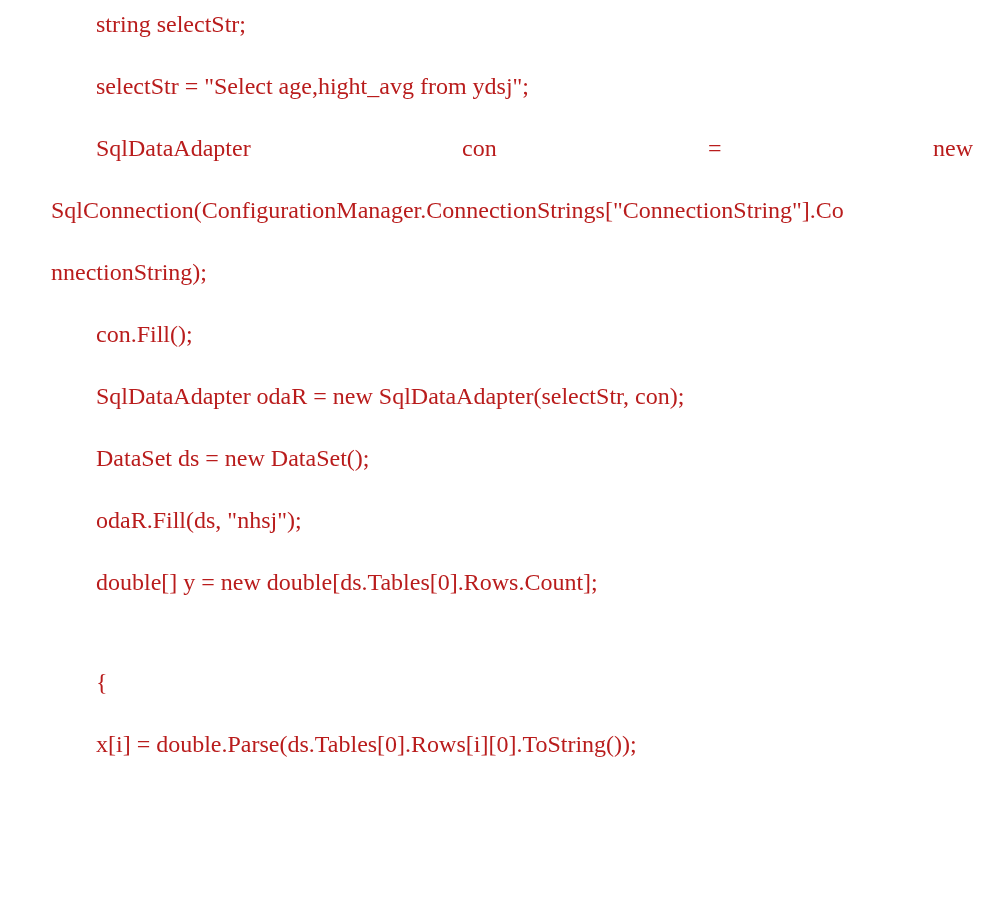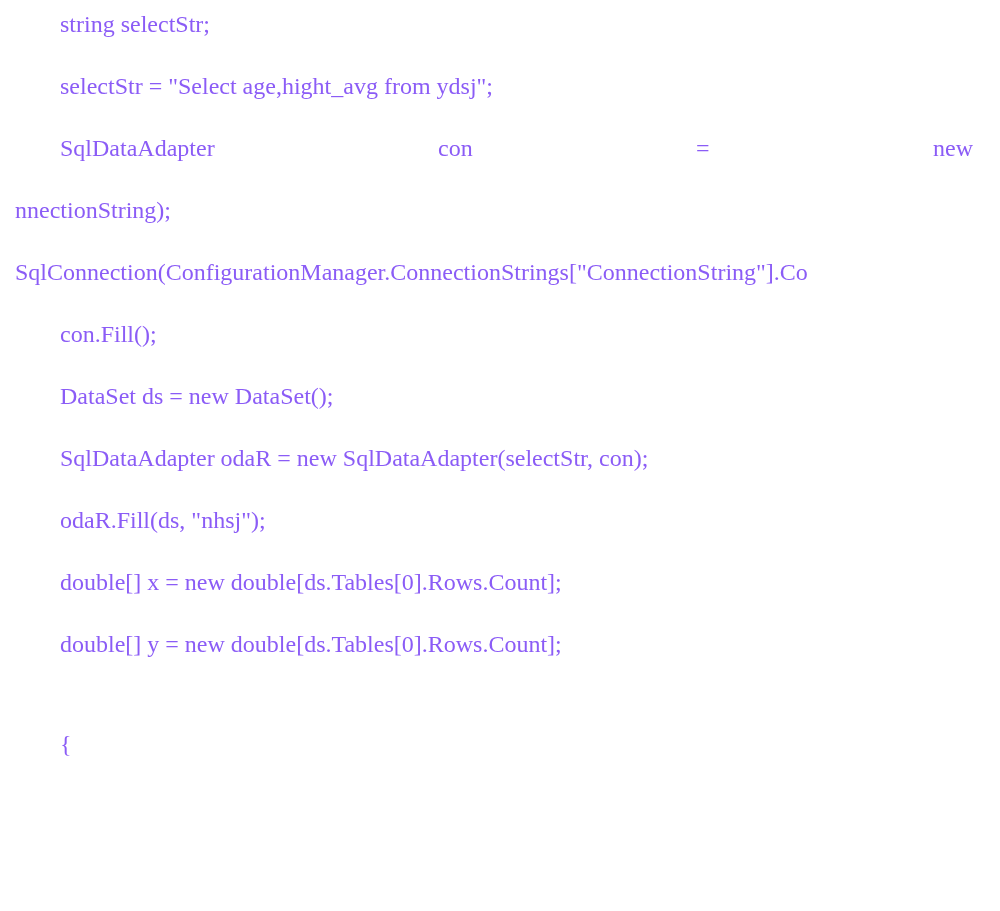--- a/index.html
+++ b/index.html
@@ -6,26 +6,27 @@
     margin: 0;
     padding: 0;
     background: #ffffff;
     width: 1000px;
     height: 911px;
     overflow: hidden;
   }
   .page {
     font-family: "Times New Roman", Times, serif;
     font-size: 24px;
-    color: #8b5cf6;
+    color: #b91c1c;
     line-height: 1.0;
     padding-left: 15px;
     padding-right: 27px;
     padding-top: 12px;
     box-sizing: border-box;
+    margin-left: 36px;
   }
   .line {
     margin-bottom: 38px;
   }
   .indent {
     padding-left: 45px;
   }
   .justify {
     text-align: justify;
     text-align-last: justify;
@@ -38,22 +39,22 @@
     margin-bottom: 0;
   }
 </style>
 </head>
 <body>
 
 <div class="page">
   <div class="line indent">string selectStr;</div>
   <div class="line indent">selectStr = "Select age,hight_avg from ydsj";</div>
   <div class="line indent justify">SqlDataAdapter                                  con                                  =                                  new</div>
+  <div class="line">SqlConnection(ConfigurationManager.ConnectionStrings["ConnectionString"].Co</div>
   <div class="line">nnectionString);</div>
-  <div class="line">SqlConnection(ConfigurationManager.ConnectionStrings["ConnectionString"].Co</div>
   <div class="line indent">con.Fill();</div>
+  <div class="line indent">SqlDataAdapter odaR = new SqlDataAdapter(selectStr, con);</div>
   <div class="line indent">DataSet ds = new DataSet();</div>
-  <div class="line indent">SqlDataAdapter odaR = new SqlDataAdapter(selectStr, con);</div>
   <div class="line indent">odaR.Fill(ds, "nhsj");</div>
-  <div class="line indent">double[] x = new double[ds.Tables[0].Rows.Count];</div>
   <div class="line indent gap-extra">double[] y = new double[ds.Tables[0].Rows.Count];</div>
   <div class="line indent">{</div>
+  <div class="line indent last">x[i] = double.Parse(ds.Tables[0].Rows[i][0].ToString());</div>
 </div>
 
 </body></html>

